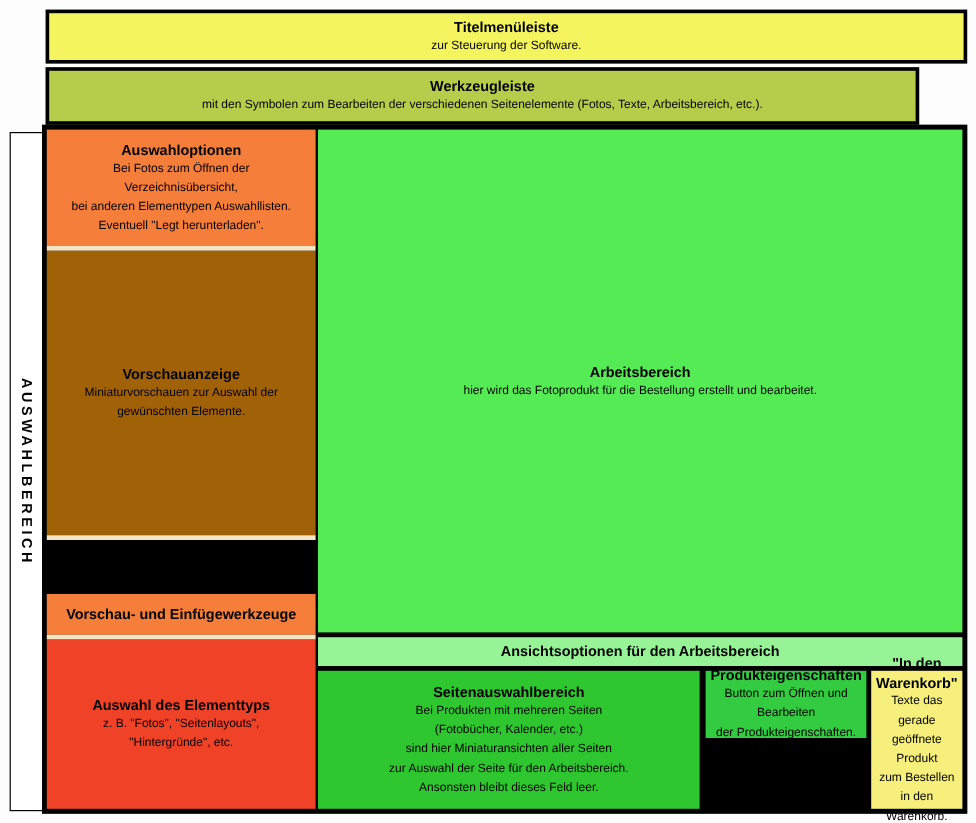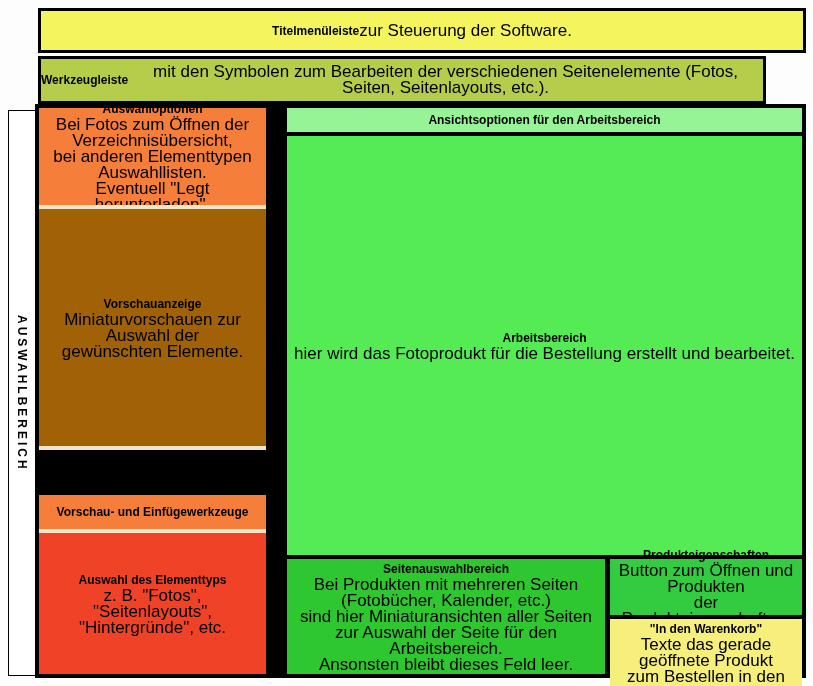--- a/index.html
+++ b/index.html
@@ -2,60 +2,60 @@
 <html><head>
 <meta charset="utf-8">
 <style>
   html,body{margin:0;padding:0;}
   body{
     width:813px;height:686px;position:relative;background:#fdfdfd;
     font-family:"Liberation Sans", sans-serif;color:#000;overflow:hidden;
   }
   .abs{position:absolute;box-sizing:border-box;}
   .bar{
-    border:3px solid #000;display:flex;
+    border:3px solid #000;display:flex;flex-direction:column;
     align-items:center;justify-content:center;text-align:center;
   }
   .h{font-weight:bold;font-size:12px;line-height:16px;}
-  .d{font-size:17px;line-height:16px;white-space:pre-line;}
+  .d{font-size:10px;line-height:16px;white-space:pre-line;}
   .sidebar-label{
     border:1px solid #000;background:#fff;
     display:flex;align-items:center;justify-content:center;
   }
   .sidebar-label span{
     writing-mode:vertical-rl;
     font-weight:bold;font-size:12px;letter-spacing:3px;white-space:nowrap;
   }
   .main{
     border:4px solid #000;background:#000;
-    display:flex;gap:21px;
+    display:flex;gap:2px;
   }
   .col-left{
     width:227px;display:flex;flex-direction:column;
   }
   .sec{
     display:flex;flex-direction:column;align-items:center;justify-content:center;
     text-align:center;padding:2px 4px;box-sizing:border-box;
   }
   .sep{height:4px;flex:0 0 4px;}
   .col-right{flex:1;display:flex;flex-direction:column;gap:4px;}
   .bottom-row{height:115px;flex:0 0 115px;display:flex;gap:5px;}
-  .right-stack{flex:1;display:flex;flex-direction:column;gap:4px;}
+  .right-stack{flex:1;display:flex;flex-direction:row;gap:4px;}
 </style>
 </head>
 <body>
 
 <div class="abs bar" style="left:38px;top:8px;width:768px;height:45px;background:#F4F45E;">
   <div class="h">Titelmenüleiste</div>
   <div class="d">zur Steuerung der Software.</div>
 </div>
 
 <div class="abs bar" style="left:38px;top:56px;width:728px;height:48px;background:#B6CC4B;">
   <div class="h">Werkzeugleiste</div>
-  <div class="d">mit den Symbolen zum Bearbeiten der verschiedenen Seitenelemente (Fotos, Seiten, Seitenlayouts, etc.).</div>
+  <div class="d">mit den Symbolen zum Bearbeiten der verschiedenen Seitenelemente (Fotos, Texte, Arbeitsbereich, etc.).</div>
 </div>
 
 <div class="abs sidebar-label" style="left:8px;top:110px;width:28px;height:566px;">
   <span>AUSWAHLBEREICH</span>
 </div>
 
 <div class="abs main" style="left:35px;top:104px;width:771px;height:574px;">
 
   <div class="col-left">
     <div class="sec" style="height:97px;flex:0 0 97px;background:#F57E3A;">
@@ -77,40 +77,40 @@
     </div>
     <div class="sep" style="background:#F3E6C4;"></div>
     <div class="sec" style="height:141px;flex:0 0 141px;background:#F04227;">
       <div class="h">Auswahl des Elementtyps</div>
       <div class="d">z. B. "Fotos", "Seitenlayouts",
 "Hintergründe", etc.</div>
     </div>
   </div>
 
   <div class="col-right">
-    <div class="sec" style="height:24px;flex:0 0 24px;background:#96F496;">
-      <div class="h">Ansichtsoptionen für den Arbeitsbereich</div>
-    </div>
     <div class="sec" style="flex:1;background:#55EB55;">
       <div class="h">Arbeitsbereich</div>
       <div class="d">hier wird das Fotoprodukt für die Bestellung erstellt und bearbeitet.</div>
+    </div>
+    <div class="sec" style="height:24px;flex:0 0 24px;background:#96F496;">
+      <div class="h">Ansichtsoptionen für den Arbeitsbereich</div>
     </div>
     <div class="bottom-row">
       <div class="sec" style="width:318px;flex:0 0 318px;background:#2FC72F;">
         <div class="h">Seitenauswahlbereich</div>
         <div class="d">Bei Produkten mit mehreren Seiten
 (Fotobücher, Kalender, etc.)
 sind hier Miniaturansichten aller Seiten
 zur Auswahl der Seite für den Arbeitsbereich.
 Ansonsten bleibt dieses Feld leer.</div>
       </div>
       <div class="right-stack">
         <div class="sec" style="height:56px;flex:0 0 56px;background:#33CB40;">
           <div class="h">Produkteigenschaften</div>
-          <div class="d">Button zum Öffnen und Produkten
+          <div class="d">Button zum Öffnen und Bearbeiten
 der Produkteigenschaften.</div>
         </div>
         <div class="sec" style="flex:1;background:#F6EF7C;">
           <div class="h">"In den Warenkorb"</div>
           <div class="d">Texte das gerade geöffnete Produkt
 zum Bestellen in den Warenkorb.</div>
         </div>
       </div>
     </div>
   </div>

